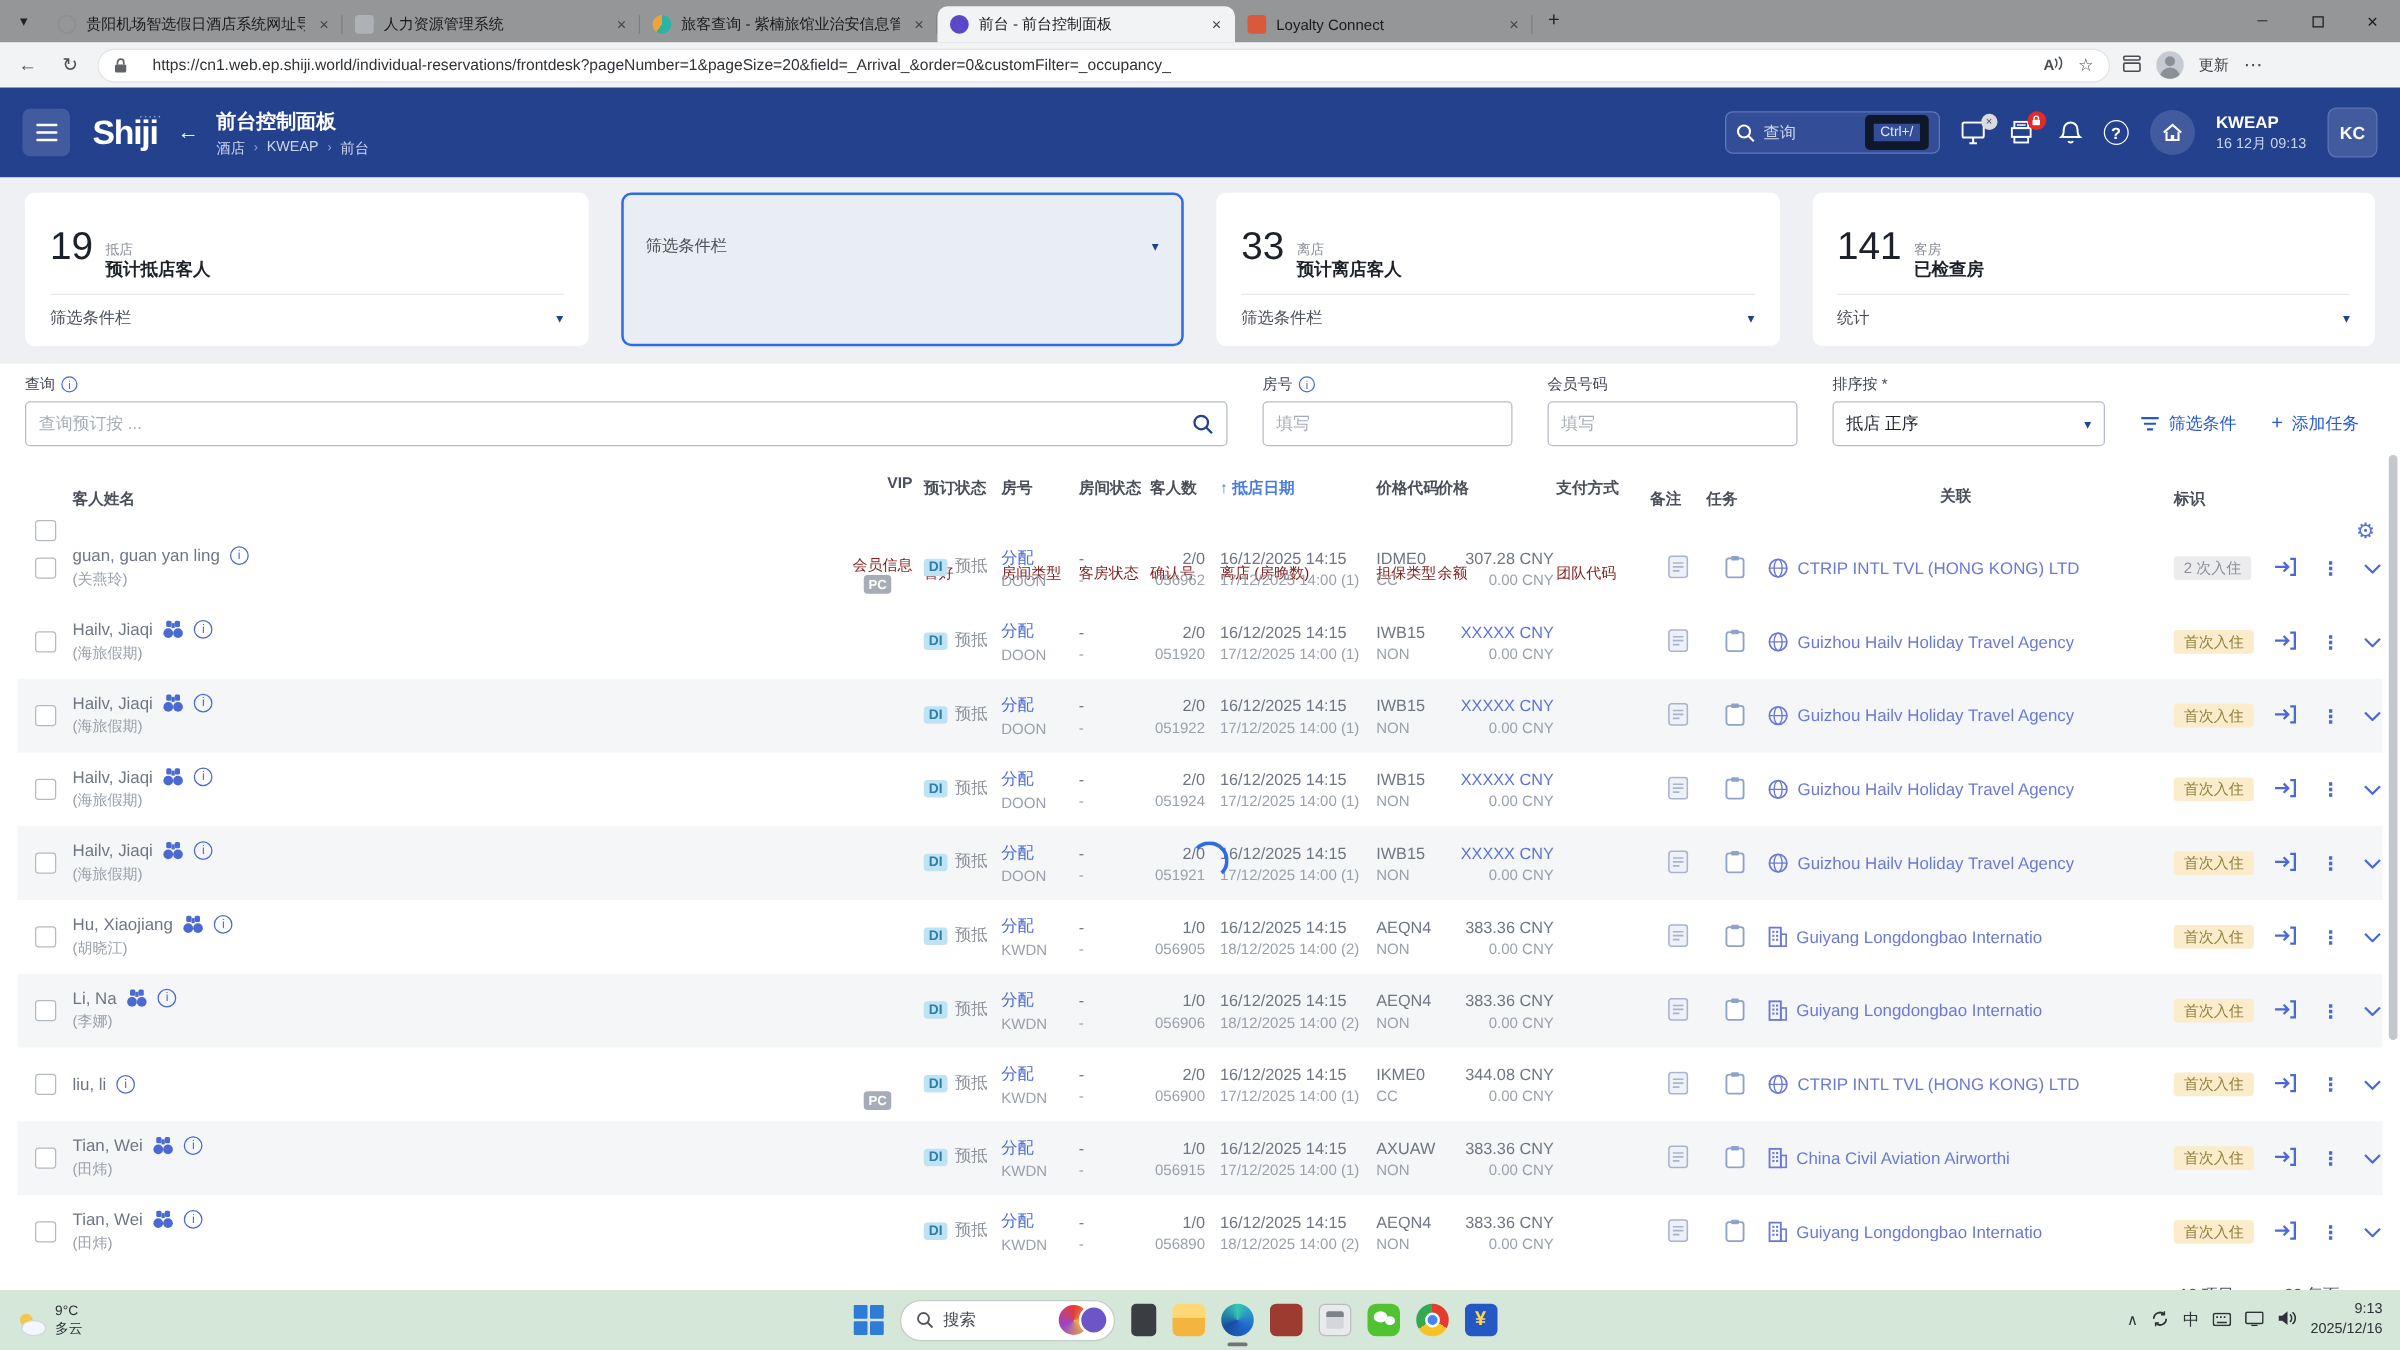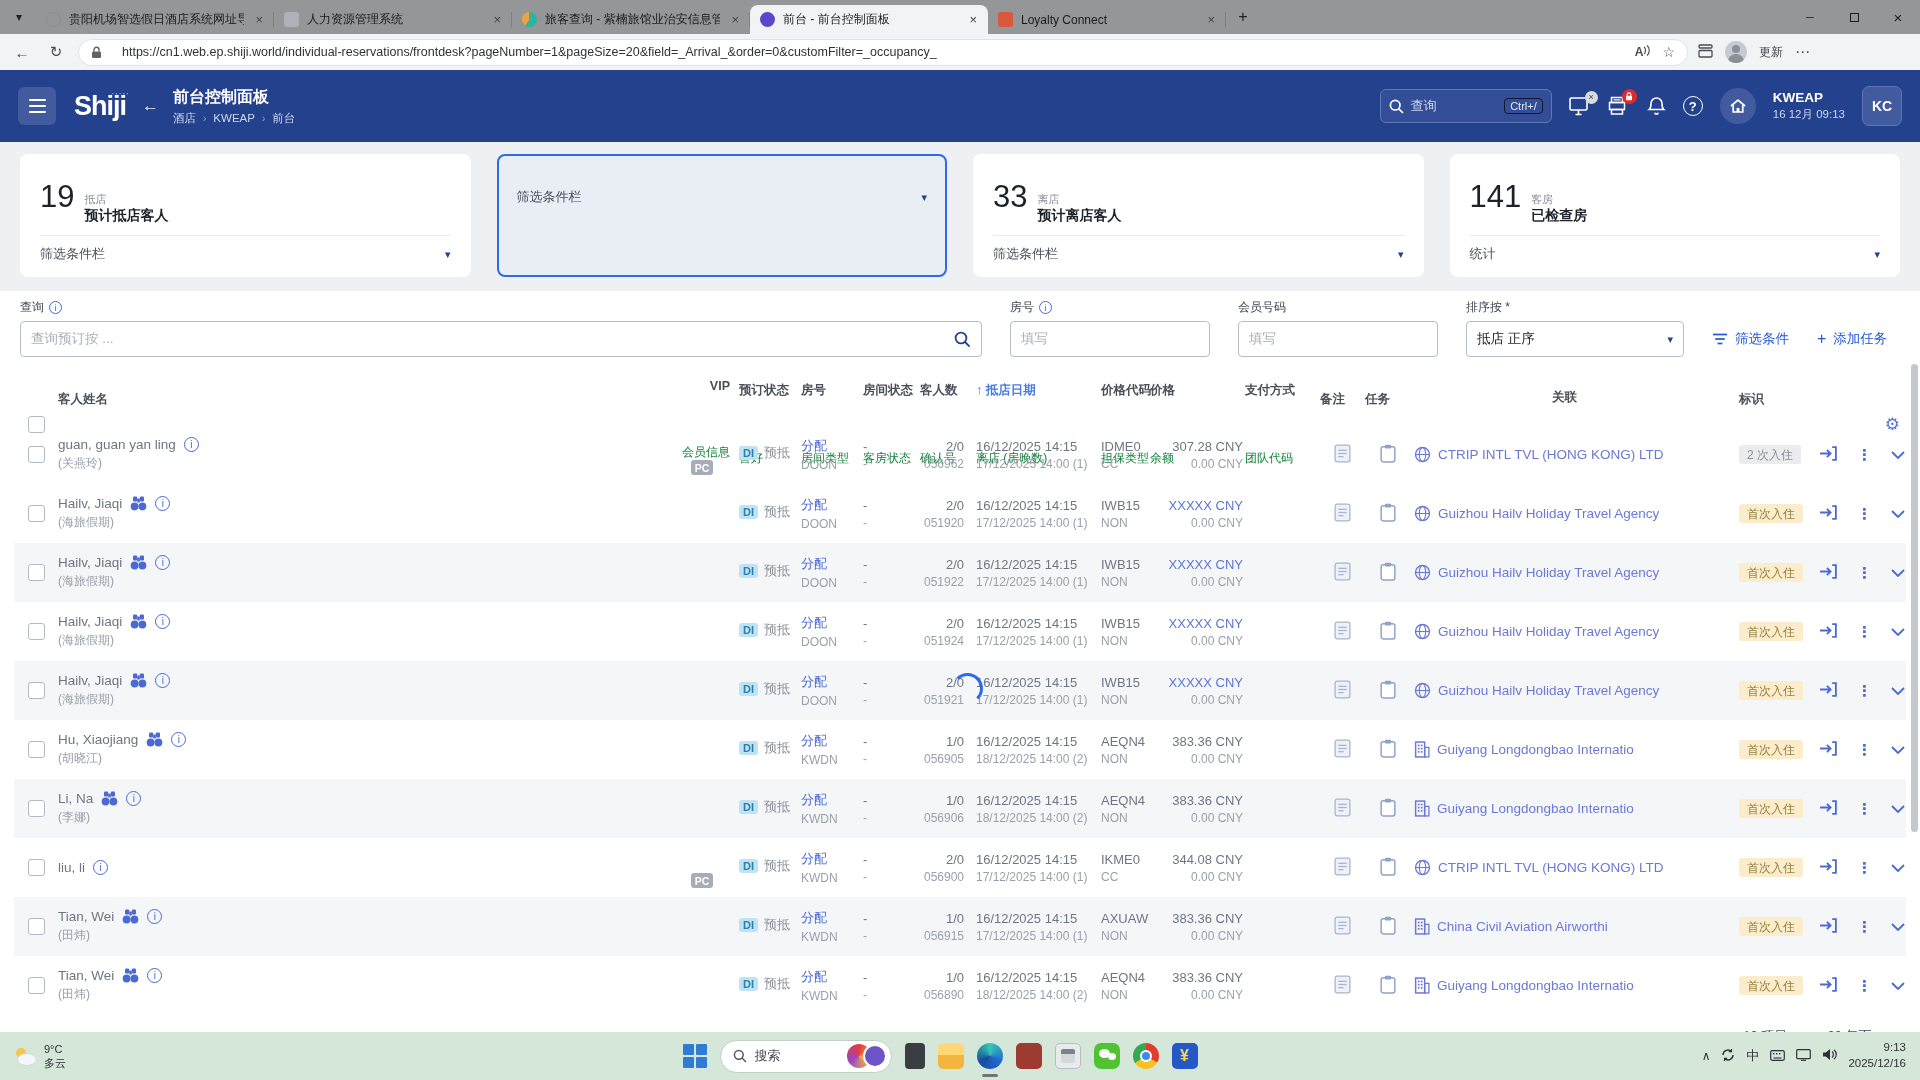--- a/index.html
+++ b/index.html
@@ -46,21 +46,21 @@
   .shiji-logo { font-size:27px; font-weight:bold; letter-spacing:-1px; margin:0 16px 0 18px; position:relative; }
   .shiji-logo .dots { position:absolute; top:-2px; right:-4px; font-size:8px; letter-spacing:1px; color:#8fa4d6; }
   .back-arrow { font-size:17px; margin-right:14px; color:#e8edf8; }
   .ah-titleblock { display:flex; flex-direction:column; gap:3px; }
   .ah-title { font-size:16px; font-weight:bold; }
   .breadcrumb { font-size:11.5px; color:#ccd6ee; display:flex; gap:7px; align-items:center; }
   .breadcrumb .sep { color:#93a6d4; font-size:10px; }
   .ah-right { margin-left:auto; display:flex; align-items:center; gap:17px; }
   .hsearch { width:172px; height:34px; border:1px solid #6077b8; background:rgba(255,255,255,.07); border-radius:6px; display:flex; align-items:center; padding:0 8px; gap:7px; }
   .hsearch-text { color:#cdd7ef; font-size:13px; flex:1; }
-  .kbd { border:1px solid #0f172a; border-radius:4px; font-size:11px; color:#dfe6f5; padding:1px 5px; }
+  .kbd { border:7px solid #0f172a; border-radius:4px; font-size:11px; color:#dfe6f5; padding:1px 5px; }
   .hicon { position:relative; display:flex; align-items:center; justify-content:center; }
   .hicon .badge-gray { position:absolute; top:-6px; right:-7px; width:13px; height:13px; background:#d9dbe0; color:#44474d; border-radius:50%; font-size:9px; display:flex; align-items:center; justify-content:center; }
   .hicon .badge-red { position:absolute; top:-7px; right:-7px; width:15px; height:15px; background:#e02b2b; border-radius:50%; display:flex; align-items:center; justify-content:center; }
   .helpcircle { width:20px; height:20px; border:1.7px solid #fff; border-radius:50%; font-size:13px; font-weight:bold; display:flex; align-items:center; justify-content:center; }
   .homecircle { width:36px; height:36px; background:rgba(255,255,255,.14); border-radius:50%; display:flex; align-items:center; justify-content:center; }
   .prop-block { display:flex; flex-direction:column; gap:2px; }
   .prop-code { font-size:13.5px; font-weight:bold; }
   .prop-dt { font-size:11.5px; color:#ccd6ee; }
   .kc-chip { width:40px; height:40px; background:rgba(255,255,255,.14); border:1px solid #5e74b5; border-radius:7px; display:flex; align-items:center; justify-content:center; font-weight:bold; font-size:14px; }
 
@@ -92,21 +92,21 @@
   .fsel-caret { color:#24418e; font-size:11px; }
   .flink { display:flex; align-items:center; gap:7px; color:#2457d6; font-size:13.5px; height:36px; white-space:nowrap; }
   .flink .plus { font-size:16px; }
 
   
   .tablewrap { background:#fff; padding:6px 14px 0; }
   .grid { display:grid; grid-template-columns:44px 616px 56px 65px 60px 65px 46px 119px 65px 95px 75px 45px 45px 305px 80px minmax(0,1fr); align-items:center; }
   .thead { height:46px; margin-top:6px; }
   .hcol { display:flex; flex-direction:column; gap:3px; }
   .h1 { font-size:12.5px; font-weight:bold; color:#4a4f5a; white-space:nowrap; }
-  .h2 { font-size:12px; color:#15803d; white-space:nowrap;margin-top:48px; }
+  .h2 { font-size:12px; color:#7f1d1d; white-space:nowrap;margin-top:48px; }
   .h1.sorted { color:#4a7ce0; }
   .gearcell { display:flex; justify-content:flex-end; padding-right:6px; color:#5b73d8; font-size:17px; }
 
   .row { height:59px; position:relative; }
   #rows .row:nth-child(odd):not(:first-child) { background:#f5f6f8; }
   .cell { min-width:0; }
   .l1 { font-size:13px; color:#6f7683; white-space:nowrap; }
   .l2 { font-size:12px; color:#9aa0ab; white-space:nowrap; margin-top:3px; }
   .right { text-align:right; }
   .c-check { display:flex; justify-content:center; }
@@ -142,21 +142,21 @@
   .row.has-spinner .spinner { display:block; }
   @keyframes spin { to { transform:rotate(360deg); } }
 
   .pagefooter { background:#fff; height:42px; display:flex; align-items:center; justify-content:flex-end; gap:40px; padding-right:36px; font-size:13px; color:#4a4f5a; }
   .perpage { display:flex; align-items:center; gap:7px; }
 
   .scrollthumb { position:absolute; right:2px; top:364px; width:7px; height:468px; background:#c4c7cc; border-radius:4px; }
 
   
   .taskbar { position:absolute; bottom:0; left:0; width:1920px; height:48px; background:#d5e7d8; display:flex; align-items:center; }
-  .weather { display:flex; align-items:center; gap:6px; padding-left:12px; width:260px; }
+  .weather { display:flex; align-items:flex-end; gap:6px; padding-left:12px; width:260px; }
   .weather-txt { display:flex; flex-direction:column; font-size:11px; color:#2e3136; line-height:1.3; }
   .tb-center { display:flex; align-items:center; gap:13px; margin:0 auto; }
   .startbtn { width:24px; height:24px; display:grid; grid-template-columns:11px 11px; grid-template-rows:11px 11px; gap:2px; }
   .startbtn i { background:#2f7cd6; border-radius:1px; }
   .tb-search { width:172px; height:33px; background:#fff; border:1px solid #c3cec6; border-radius:17px; display:flex; align-items:center; padding:0 4px 0 12px; gap:8px; color:#45484d; font-size:13px; }
   .tb-search .imgs { margin-left:auto; display:flex; }
   .tb-search .imgs i { width:24px; height:24px; border-radius:50%; }
   .tb-search .imgs i:first-child { background:conic-gradient(#e23c3c,#f2b13c,#9a44c9,#e23c3c); }
   .tb-search .imgs i:last-child { background:#6d55c8; margin-left:-8px; border:2px solid #fff; }
   .appicon { width:26px; height:26px; border-radius:5px; position:relative; }

